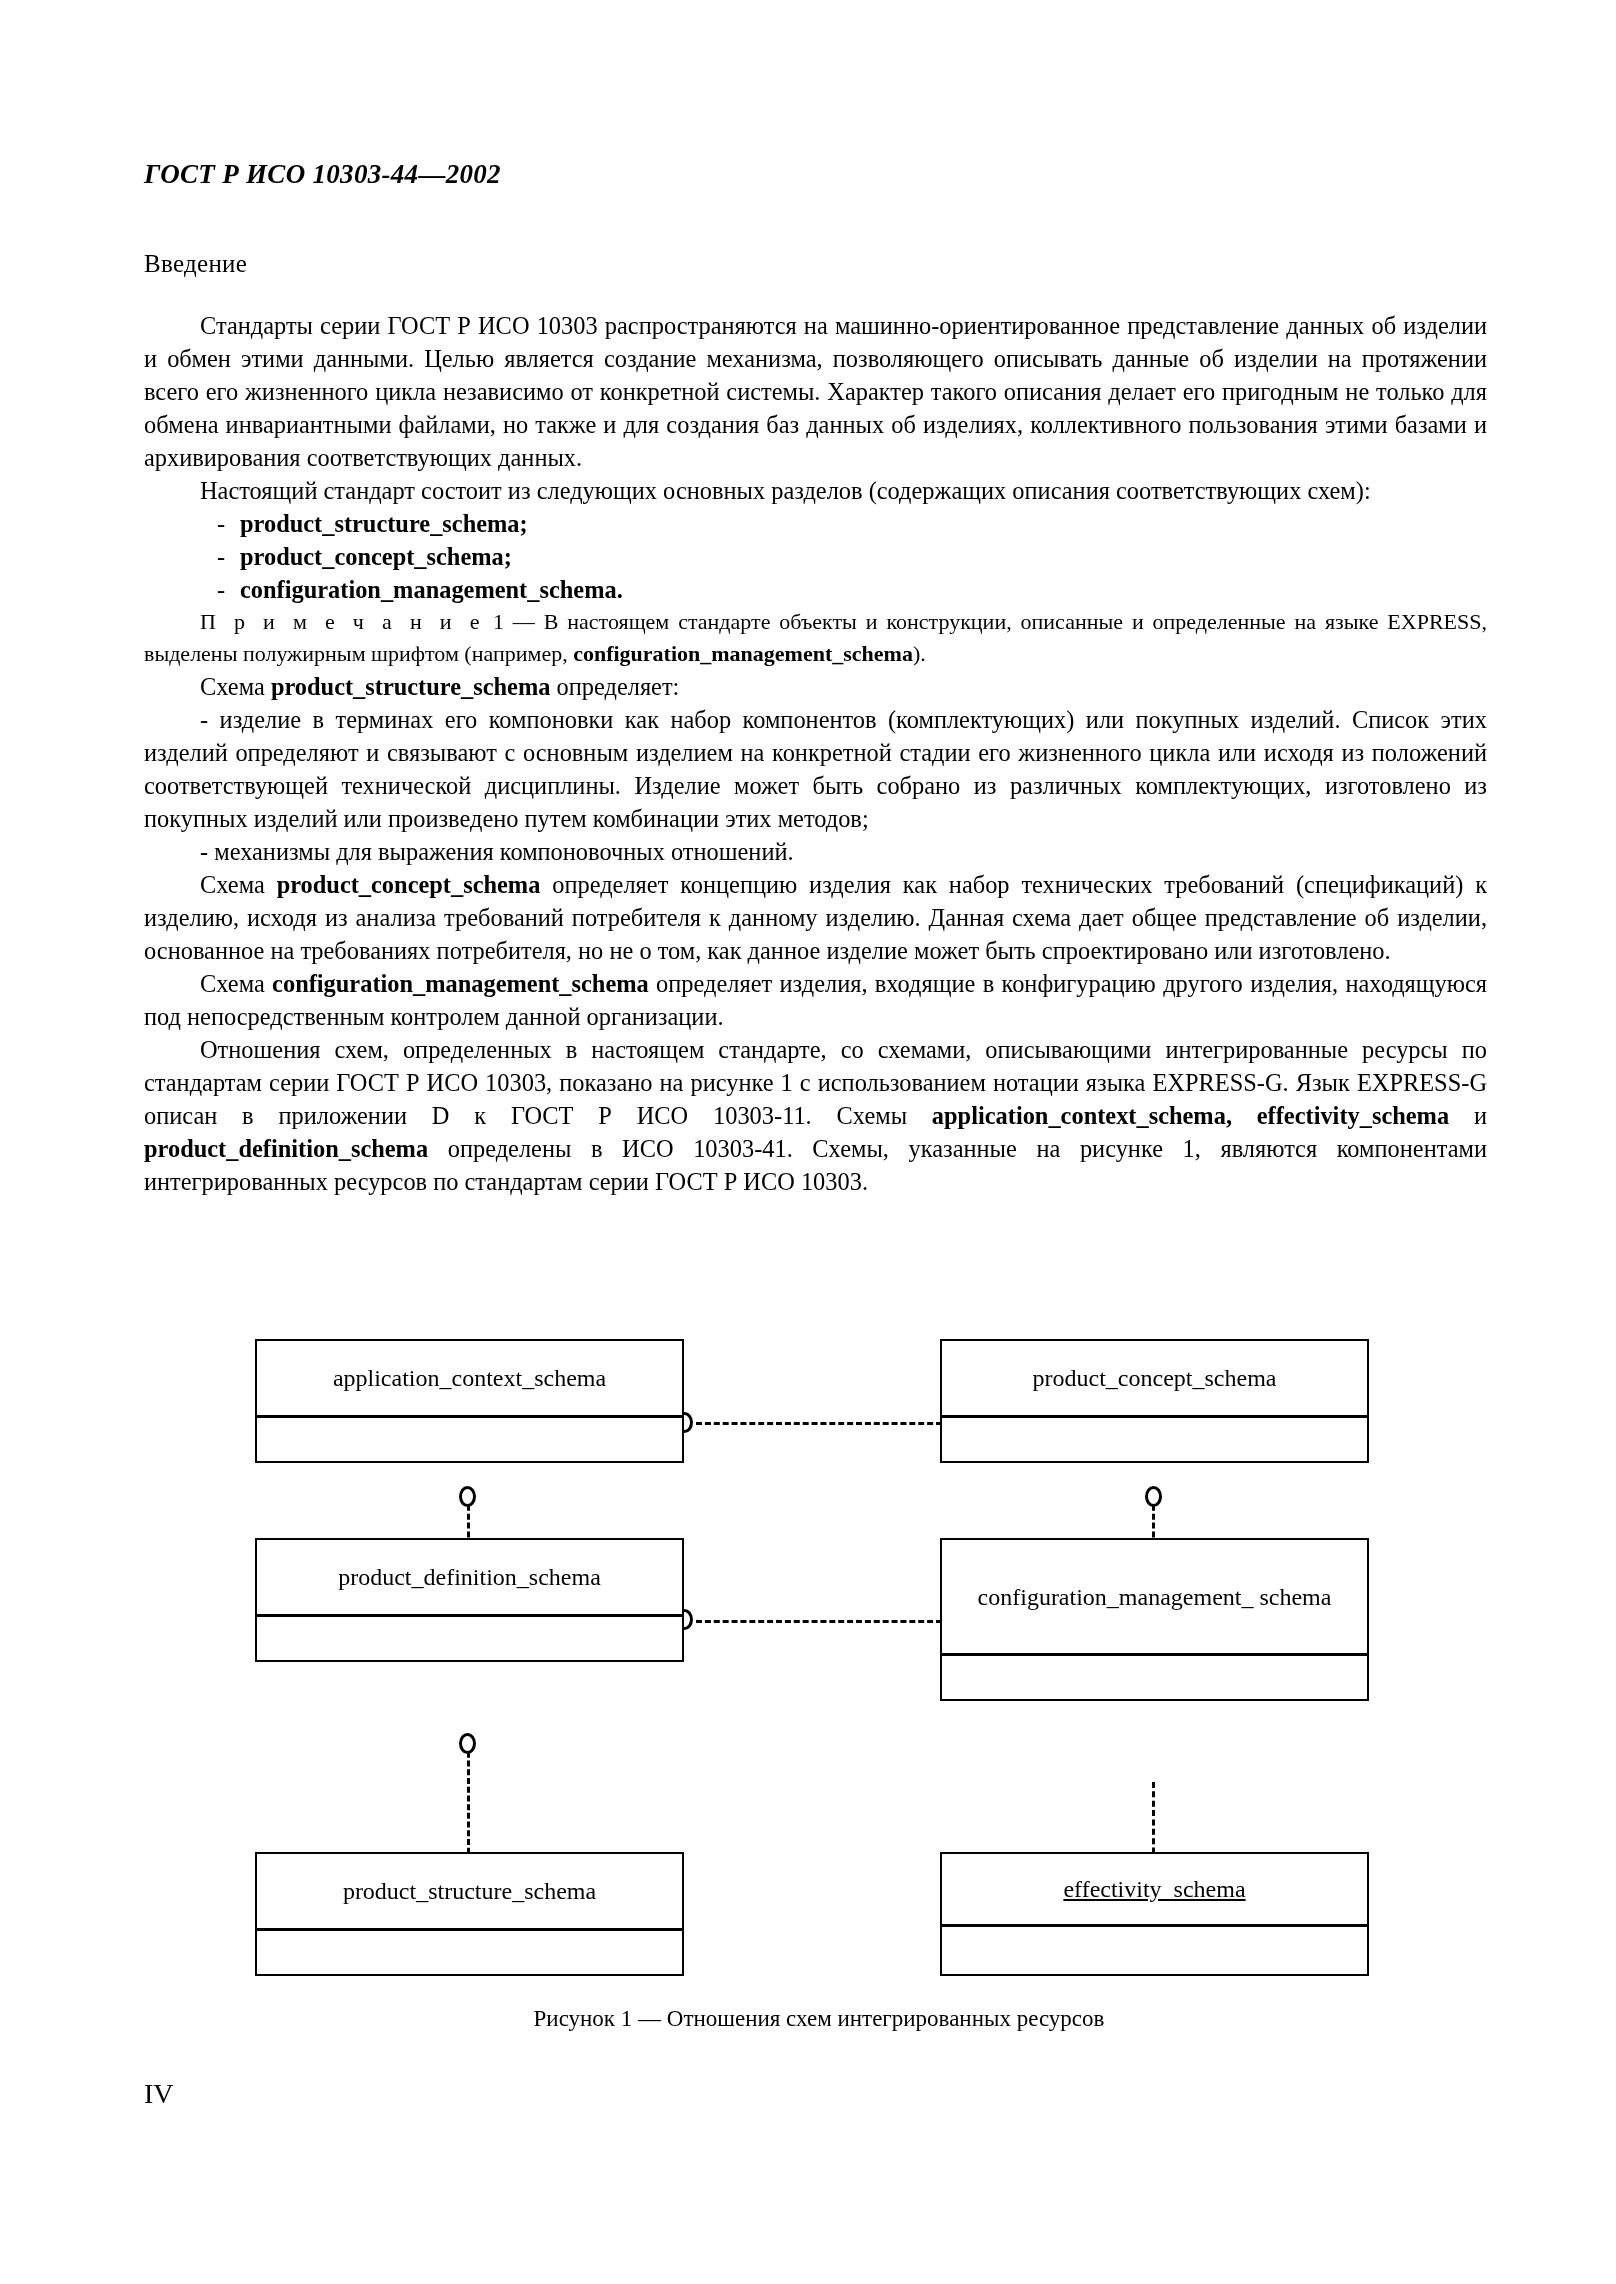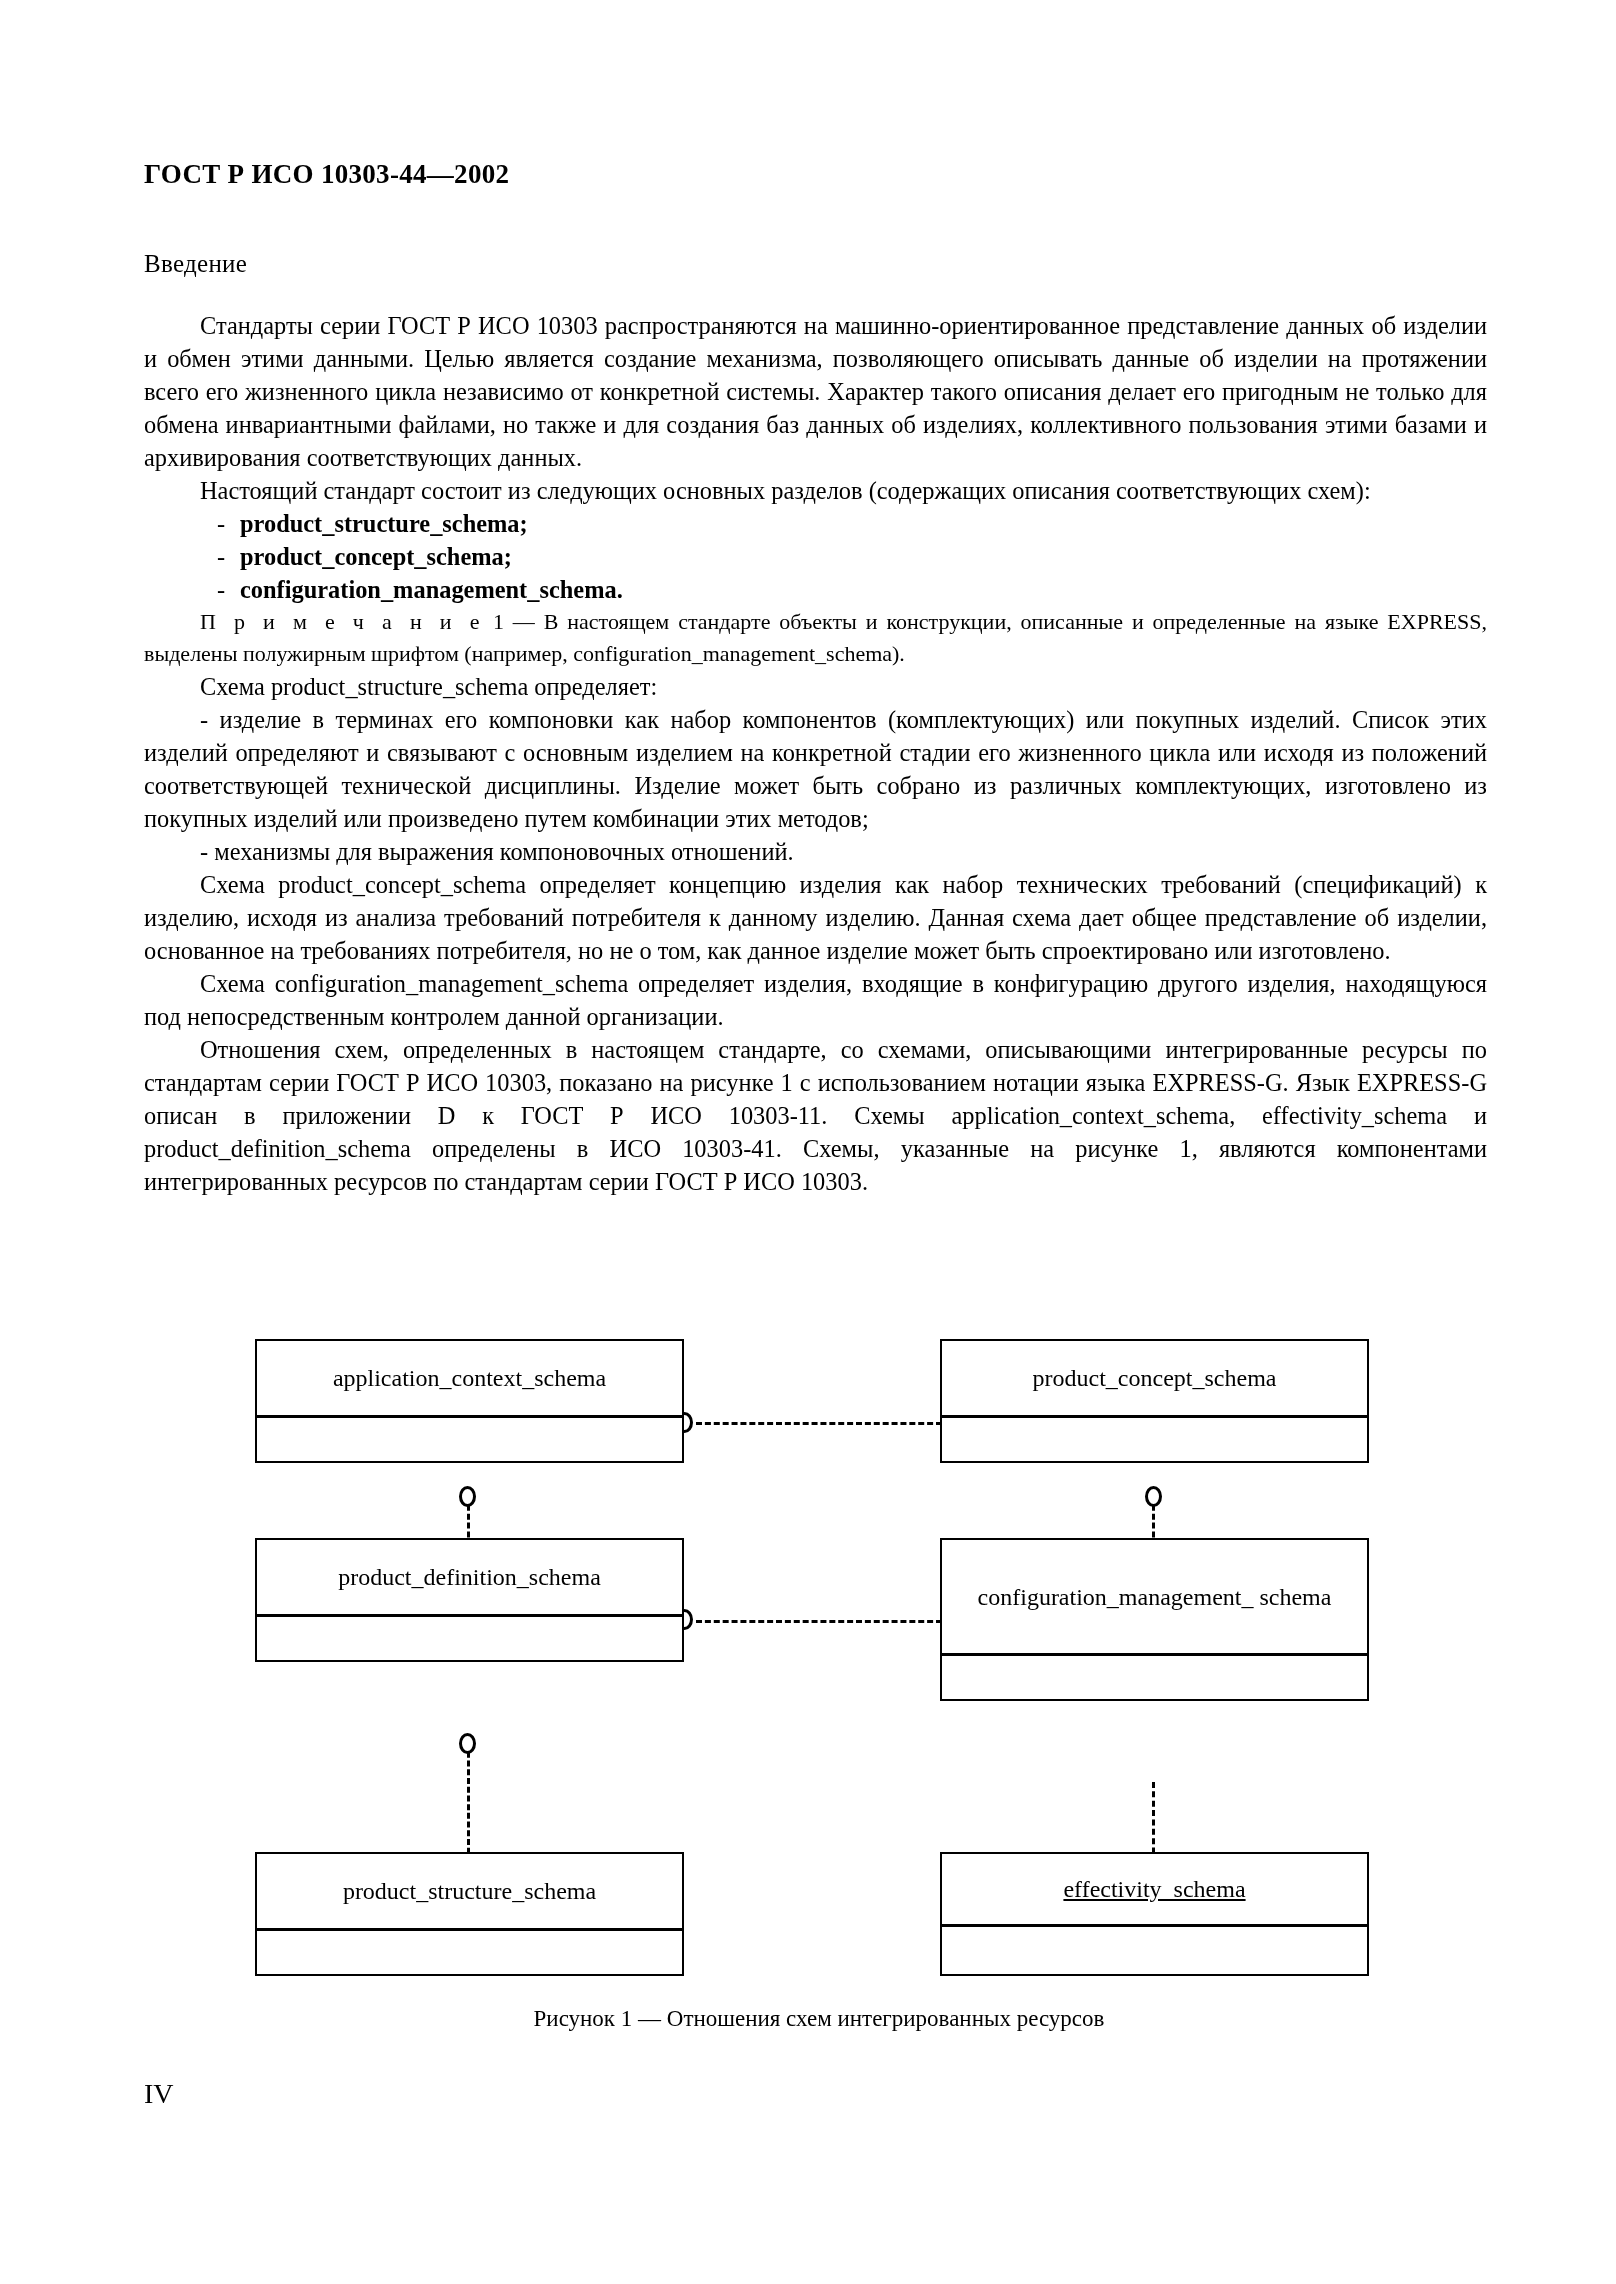--- a/index.html
+++ b/index.html
@@ -23,20 +23,21 @@
   }
   
   .doc-header {
     position: absolute;
     left: 144px;
     top: 159px;
     font-size: 27px;
     font-weight: bold;
     letter-spacing: 0.3px;
     white-space: nowrap;
+    font-style: italic;
   }
   
   .content {
     position: absolute;
     left: 144px;
     top: 234px;
     width: 1343px;
   }
   .intro-title {
     text-align: left;
@@ -74,21 +75,21 @@
     font-weight: bold;
     padding-left: 96px;
     position: relative;
     white-space: nowrap;
   }
   ul.schema-list li .dash {
     position: absolute;
     left: 73px;
     font-weight: normal;
   }
-  b.mono { font-weight: normal; }
+  b.mono { font-weight: bold; }
   
   .figure {
     position: absolute;
     left: 0;
     top: 1327px;
     width: 1616px;
     height: 767px;
   }
   .ex-box {
     position: absolute;

